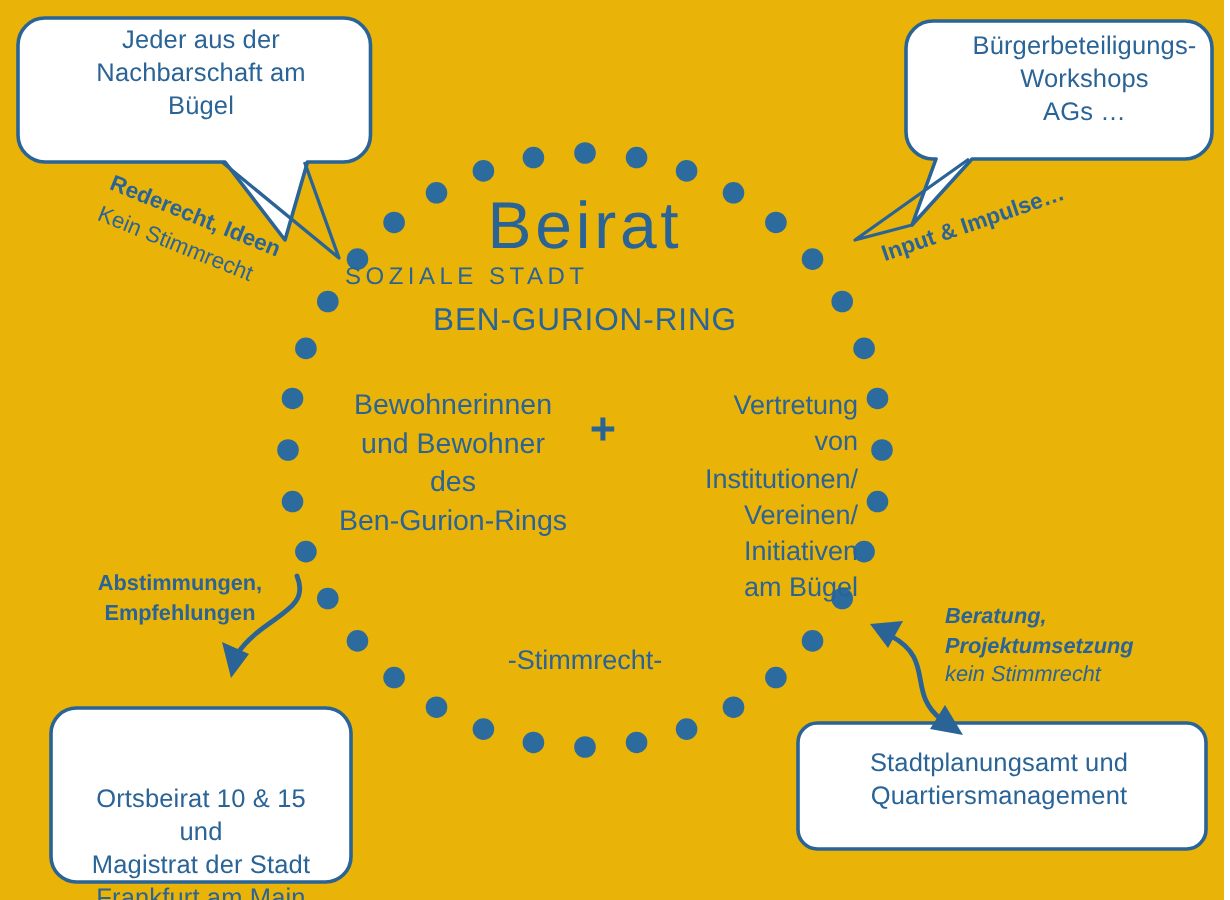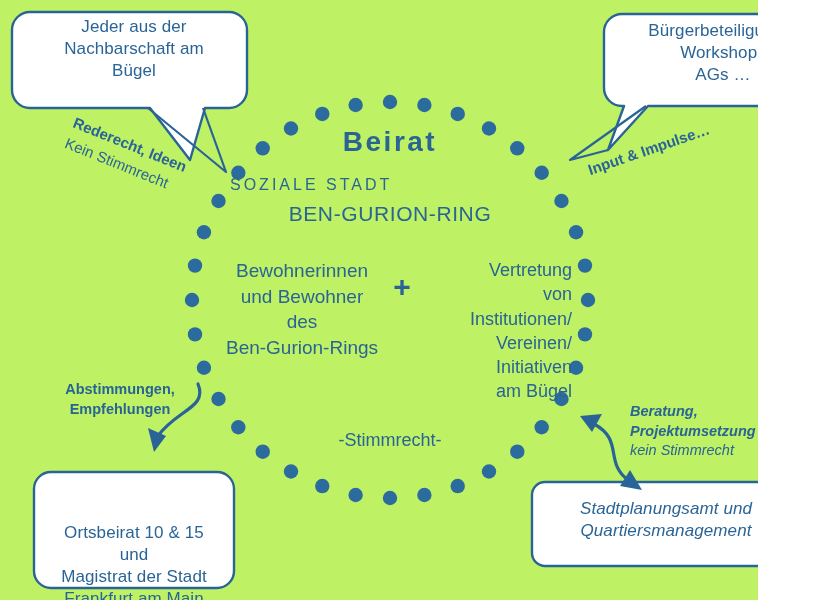--- a/index.html
+++ b/index.html
@@ -5,23 +5,23 @@
   html, body {
     margin: 0;
     padding: 0;
     background: #ffffff;
   }
   body {
     font-family: "Liberation Sans", sans-serif;
   }
   #stage {
     position: relative;
-    width: 758px;
+    width: 816px;
     height: 600px;
-    background: #bef264;
+    background: #eab308;
     overflow: hidden;
   }
   .svg-layer {
     position: absolute;
     left: 0;
     top: 0;
     width: 820px;
     height: 600px;
   }
 
@@ -32,32 +32,32 @@
     text-align: center;
     line-height: 1.30;
     font-size: 17px;
     letter-spacing: 0.1px;
     pointer-events: none;
   }
 
   .bubble-tl-text { left: 28px;  top: 16px;  width: 212px; }
   .bubble-tr-text { left: 604px; top: 20px;  width: 198px; margin-left: 20px; }
   .box-bl-text    { left: 36px;  top: 498px; width: 196px; margin-top: 24px; }
-  .box-br-text    { left: 534px; top: 498px; width: 264px; font-style: italic; }
+  .box-br-text    { left: 534px; top: 498px; width: 264px; }
 
   
   .center-title {
     position: absolute;
     left: 230px;
     top: 126px;
     width: 320px;
     text-align: center;
     color: #2a6496;
-    font-weight: bold;
-    font-size: 28px;
+    font-weight: normal;
+    font-size: 44px;
     letter-spacing: 2.5px;
   }
   .center-sub1 {
     position: absolute;
     left: 230px;
     top: 176px;
     width: 320px;
     color: #2a6496;
     font-size: 16px;
     letter-spacing: 3.0px;

